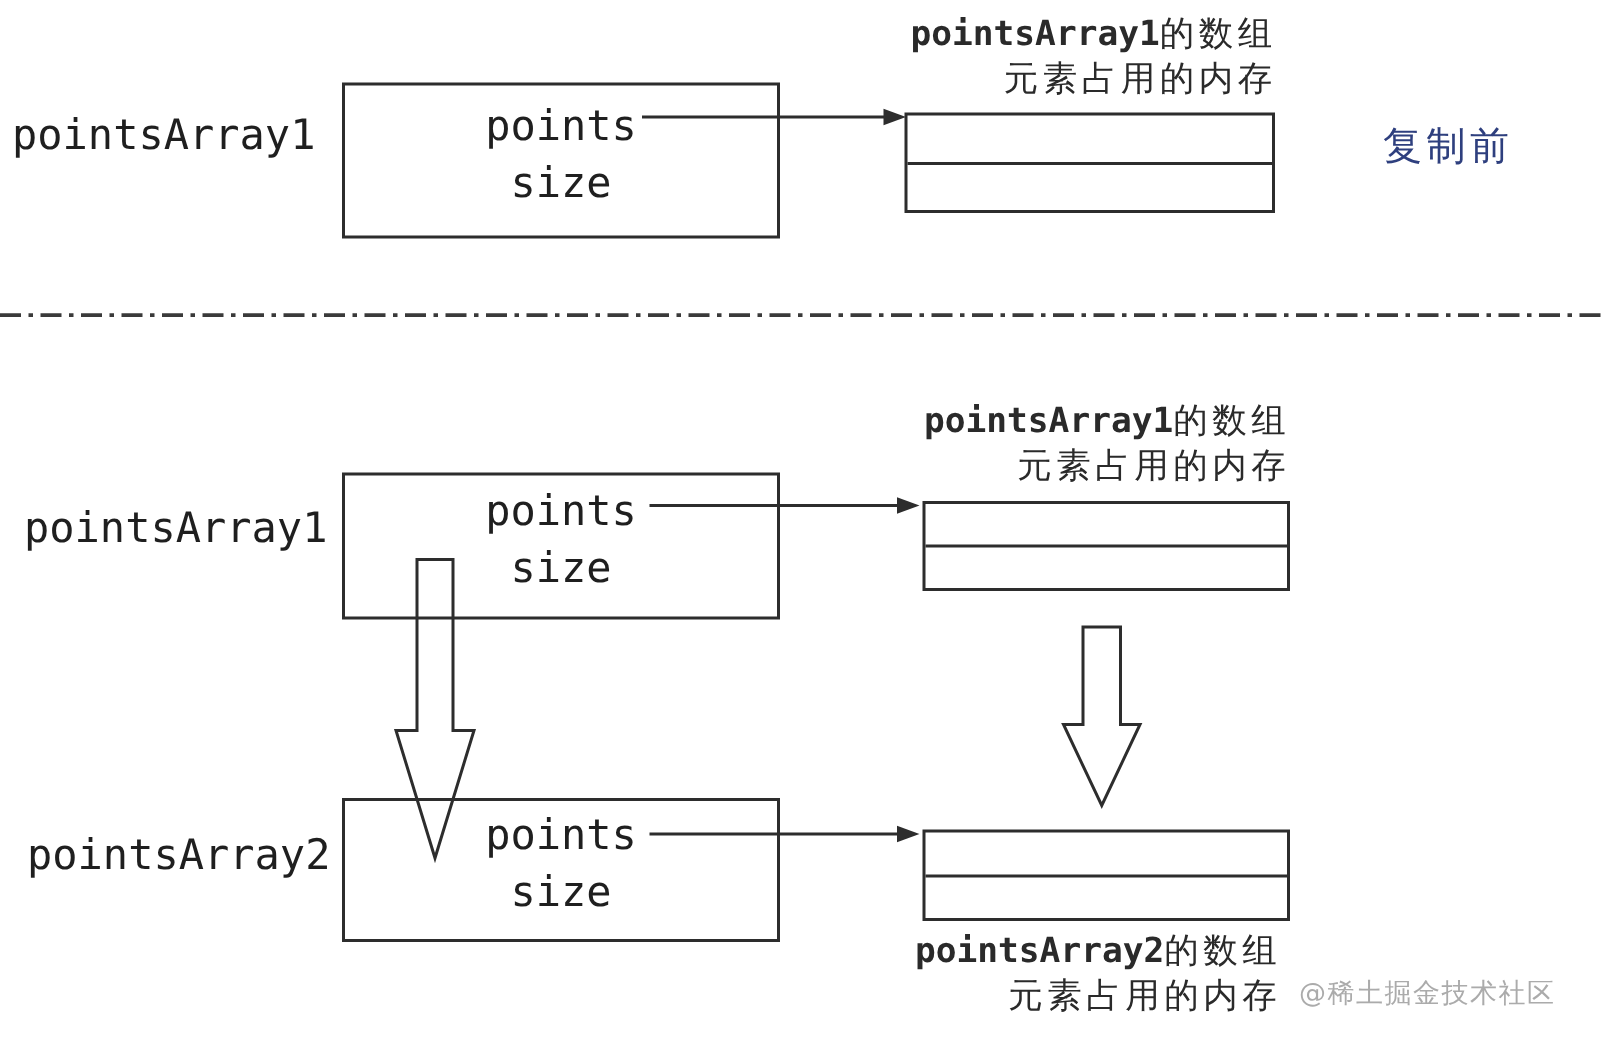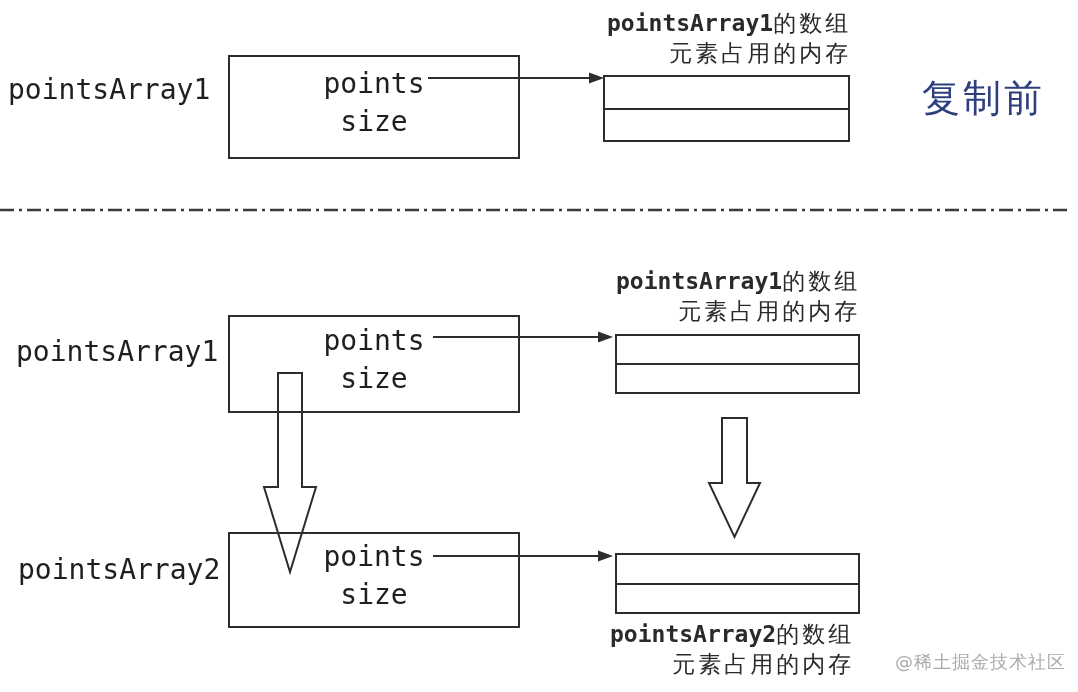--- a/index.html
+++ b/index.html
@@ -60,21 +60,21 @@
     font-family: "DejaVu Sans Mono", monospace;
     font-weight: bold;
     font-size: 23px;
   }
   .mem-title .cjk {
     font-family: "DejaVu Serif", serif;
     letter-spacing: 3px;
   }
   .stage-label {
     font-family: "DejaVu Serif", serif;
-    font-size: 38px;
+    font-size: 26px;
     line-height: 44px;
     color: #2e3f7e;
     letter-spacing: 3px;
     white-space: nowrap;
   }
   .watermark {
     font-size: 18px;
     color: #ababab;
     letter-spacing: 1px;
     white-space: nowrap;
@@ -162,15 +162,15 @@
     <div class="mem-row"></div>
   </div>
 
   <div class="abs mem-title" style="left:610px; top:619px">
     <div>
       <span class="code">pointsArray2</span><span class="cjk">的数组</span>
     </div>
     <div class="cjk">元素占用的内存</div>
   </div>
 
-  <div class="abs watermark" style="left:895px; top:650px">@稀土掘金技术社区</div>
+  <div class="abs watermark" style="left:866px; top:650px">@稀土掘金技术社区</div>
 
 </div>
 
 </body></html>

